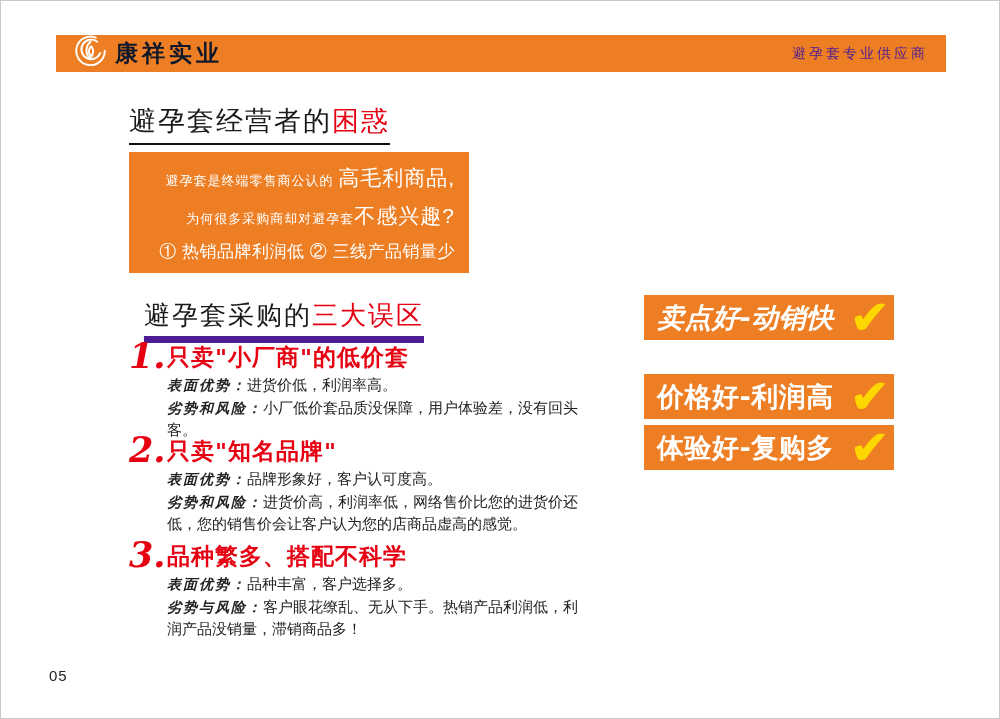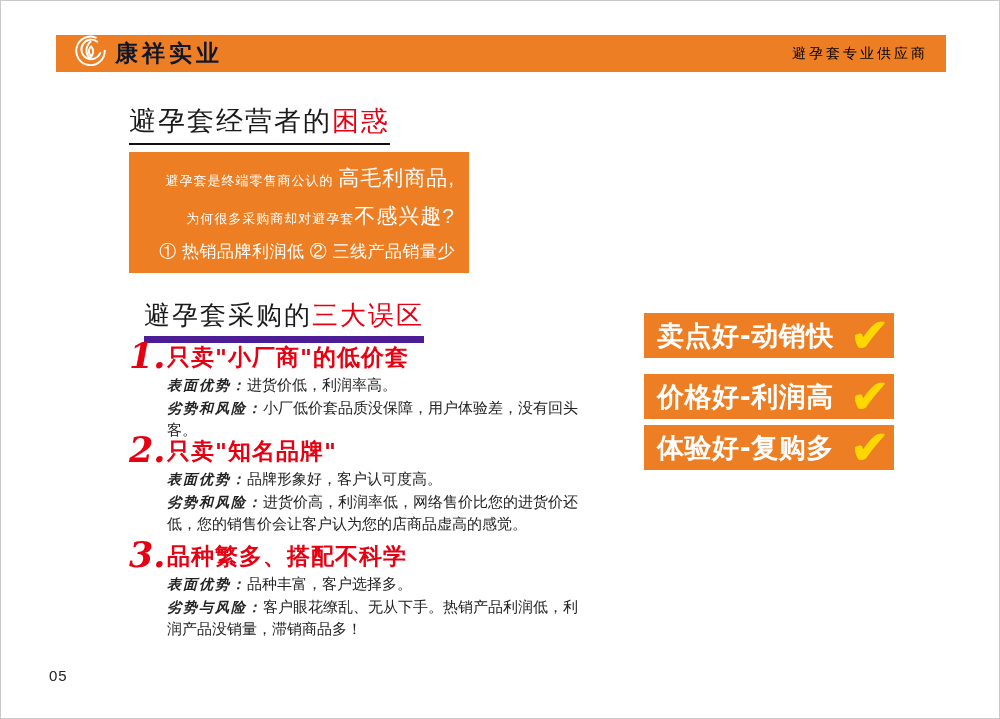--- a/index.html
+++ b/index.html
@@ -5,21 +5,21 @@
   * { margin:0; padding:0; box-sizing:border-box; }
   html,body { width:1000px; height:719px; }
   body { background:#fff; font-family:"Liberation Sans", sans-serif; color:#1a1a1a; position:relative; overflow:hidden; }
   .page { position:absolute; left:0; top:0; width:1000px; height:719px; border:1px solid #c9c9c9; background:#fff; }
 
   
   .header-bar { position:absolute; left:55px; top:34px; width:890px; height:37px;
     background:#ee7e23; display:flex; align-items:center; padding:0 18px; }
   .logo-wrap { display:flex; align-items:center; }
   .brand-name { color:#0f172a; font-size:23px; font-weight:bold; letter-spacing:4px; margin-left:8px; }
-  .header-tagline { margin-left:auto; color:#000000; font-size:14px; letter-spacing:3px; }
+  .header-tagline { margin-left:auto; color:#4c1d95; font-size:14px; letter-spacing:3px; }
 
   
   .confusion-title { position:absolute; left:128px; top:102px; font-size:27px; letter-spacing:2px;
     padding-bottom:4px; border-bottom:2px solid #111; font-weight:500; }
   .confusion-title .hl { color:#e60012; }
 
   .confusion-box { position:absolute; left:128px; top:151px; width:340px; height:121px;
     background:#ee7e23; color:#fff; padding:12px 14px 10px 16px;
     display:flex; flex-direction:column; justify-content:space-between; }
   .cb-line { white-space:nowrap;text-align:right; }
@@ -47,21 +47,21 @@
   
   .sel-title { position:absolute; left:642px; top:226px; display:flex; align-items:flex-end; }
   .sel-title .t-black { font-family:"DejaVu Serif", serif; font-weight:bold; font-size:34px;
     color:#2b2b2b; letter-spacing:0px; line-height:1.2; padding-bottom:4px; }
   .sel-title .t-num { font-family:"DejaVu Serif", serif; font-style:italic; font-weight:bold;
     font-size:74px; color:#e60012; line-height:0.82; margin:0 2px; }
 
   .sel-bar { position:absolute; left:643px; width:250px; height:45px; background:#ee7e23;
     color:#fff; display:flex; align-items:center; padding-left:13px;
     font-family:"DejaVu Serif", serif; font-weight:bold; font-size:27px; letter-spacing:0.5px; }
-  .sel-bar-1 { top:312px; }
+  .sel-bar-1 { top:294px;font-style:italic; }
   .sel-bar-2 { top:373px; }
   .sel-bar-3 { top:424px; }
   .check-mark { position:absolute; right:4px; top:-2px; font-size:48px; line-height:1;
     color:#ffd700; font-weight:bold; font-family:"DejaVu Sans", sans-serif;
     text-shadow:1px 0 0 #ffd700; }
 
   
   .page-number { position:absolute; left:48px; top:666px; font-size:15px; letter-spacing:1px; color:#222; }
 </style>
 </head>

